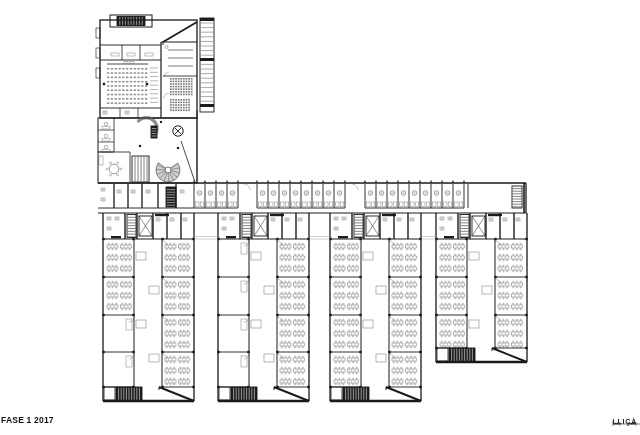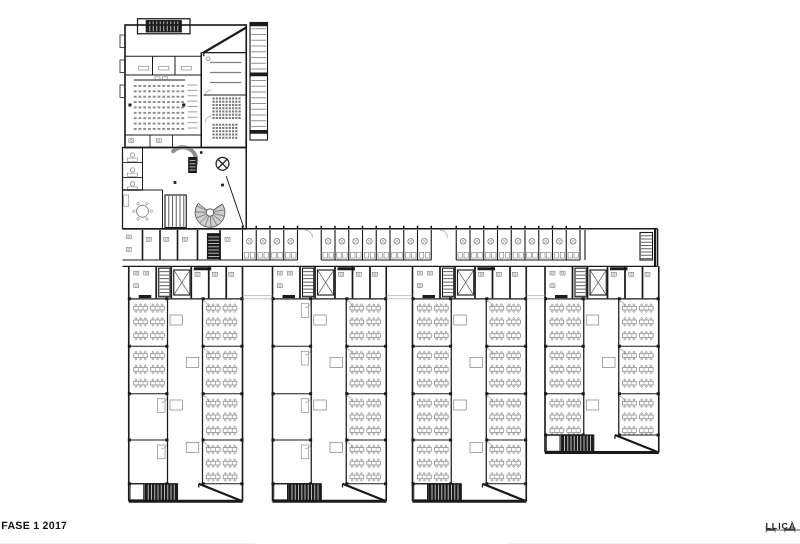--- a/index.html
+++ b/index.html
@@ -1,16 +1,16 @@
 <!DOCTYPE html>
 <html><head>
 <meta charset="utf-8">
 <style>
   html,body{margin:0;padding:0;background:#fff;}
-  #canvas{position:relative;width:640px;height:435px;background:#fde047;overflow:hidden;
+  #canvas{position:relative;width:640px;height:435px;background:#a3a3a3;overflow:hidden;
           font-family:"Liberation Sans", sans-serif;}
   svg{position:absolute;left:0;top:0;}
   .footer-left{position:absolute;left:1px;top:415px;font-size:8.5px;font-weight:bold;
                letter-spacing:0.2px;color:#111;}
   .footer-right{position:absolute;right:3px;top:418px;display:flex;align-items:center;gap:4px;}
   .brand{font-size:7px;letter-spacing:0.8px;color:#222;font-weight:bold;}
   .scalebar{display:inline-block;}
 </style>
 </head>
 <body>

